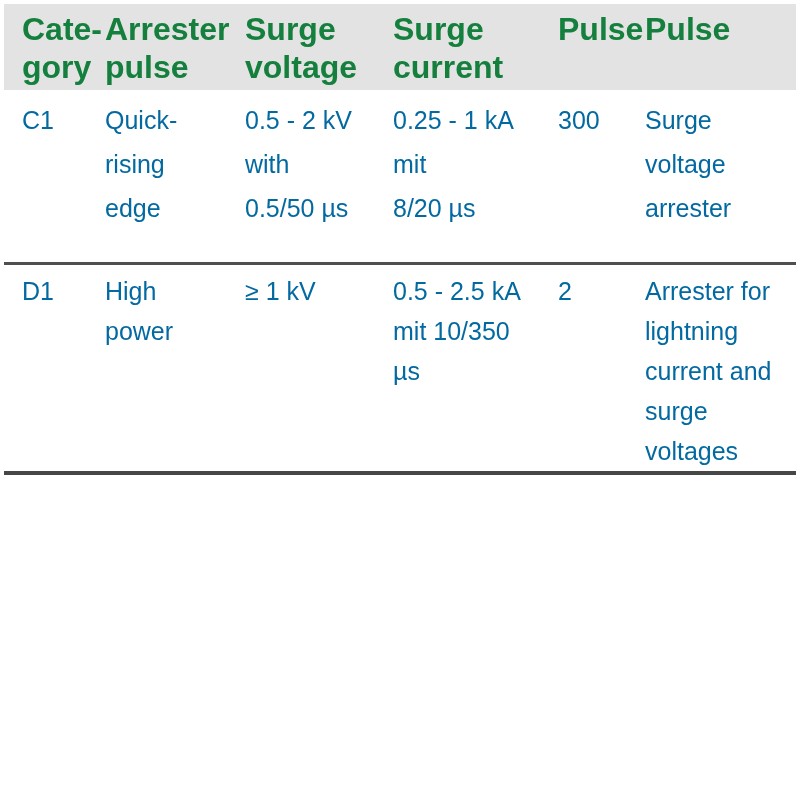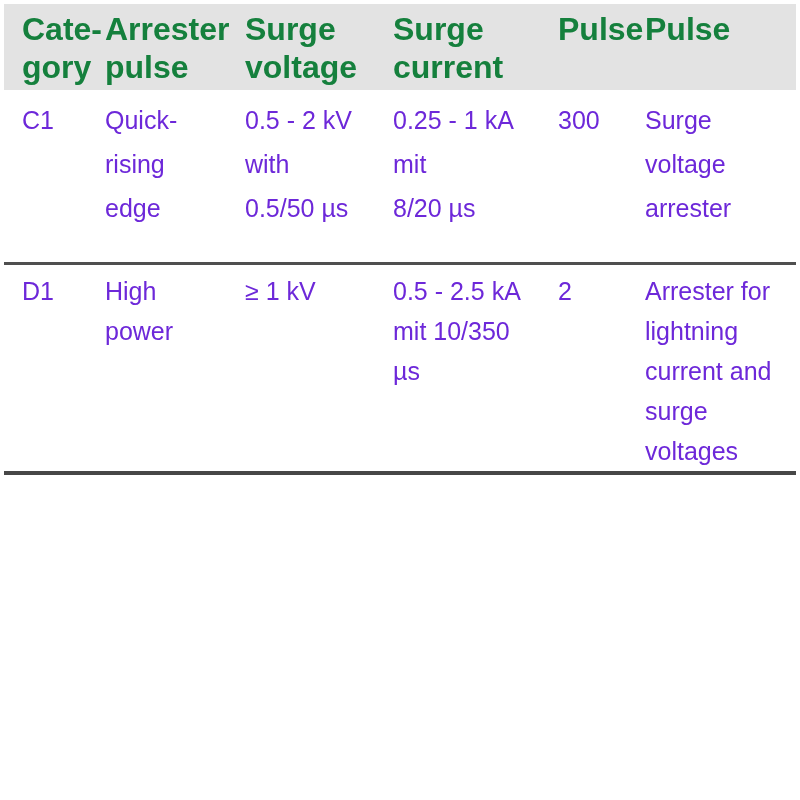--- a/index.html
+++ b/index.html
@@ -40,21 +40,21 @@
     font-size: 32px;
     line-height: 38px;
     text-align: left;
     vertical-align: top;
     padding: 6px 0 0 0;
     white-space: pre-line;
   }
   thead th.first { padding-left: 18px; }
 
   tbody td {
-    color: #6d28d9;
+    color: #0369a1;
     font-size: 25px;
     line-height: 44px;
     text-align: left;
     vertical-align: top;
     padding: 8px 0 0 0;
     white-space: pre-line;
     overflow: hidden;
   }
   tbody td.first { padding-left: 18px; }
 

